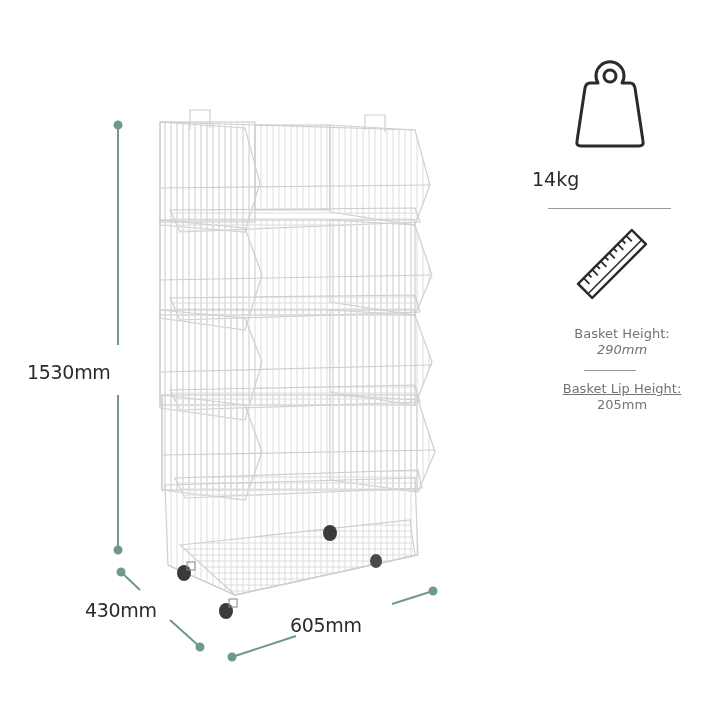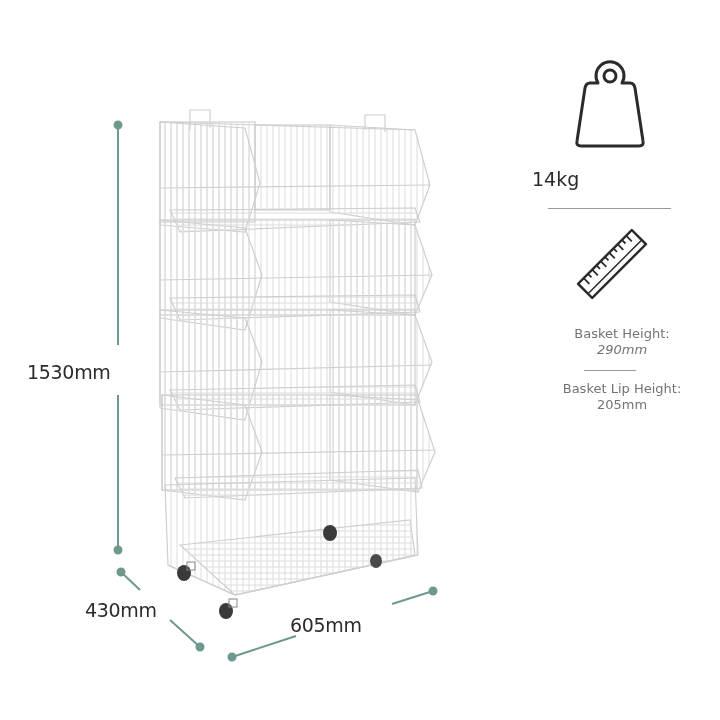--- a/index.html
+++ b/index.html
@@ -132,16 +132,16 @@
           <line x1="58" y1="30" x2="58" y2="38"></line>
             <line x1="64" y1="30" x2="64" y2="35"></line>
           <line x1="70" y1="30" x2="70" y2="38"></line>
         </g>
       </g>
     </svg>
 
     <div class="spec-text" style="top:326px;">Basket Height:</div>
     <div class="spec-text" style="top:342px;font-style:italic;">290mm</div>
     <div class="divider" style="left:584px;top:370px;width:52px;"></div>
-    <div class="spec-text" style="top:381px;">Basket Lip Height:</div>
+    <div class="spec-text" style="top:381px;text-decoration:underline;">Basket Lip Height:</div>
     <div class="spec-text" style="top:397px;">205mm</div>
   </div>
 </div>
 
 </body></html>

